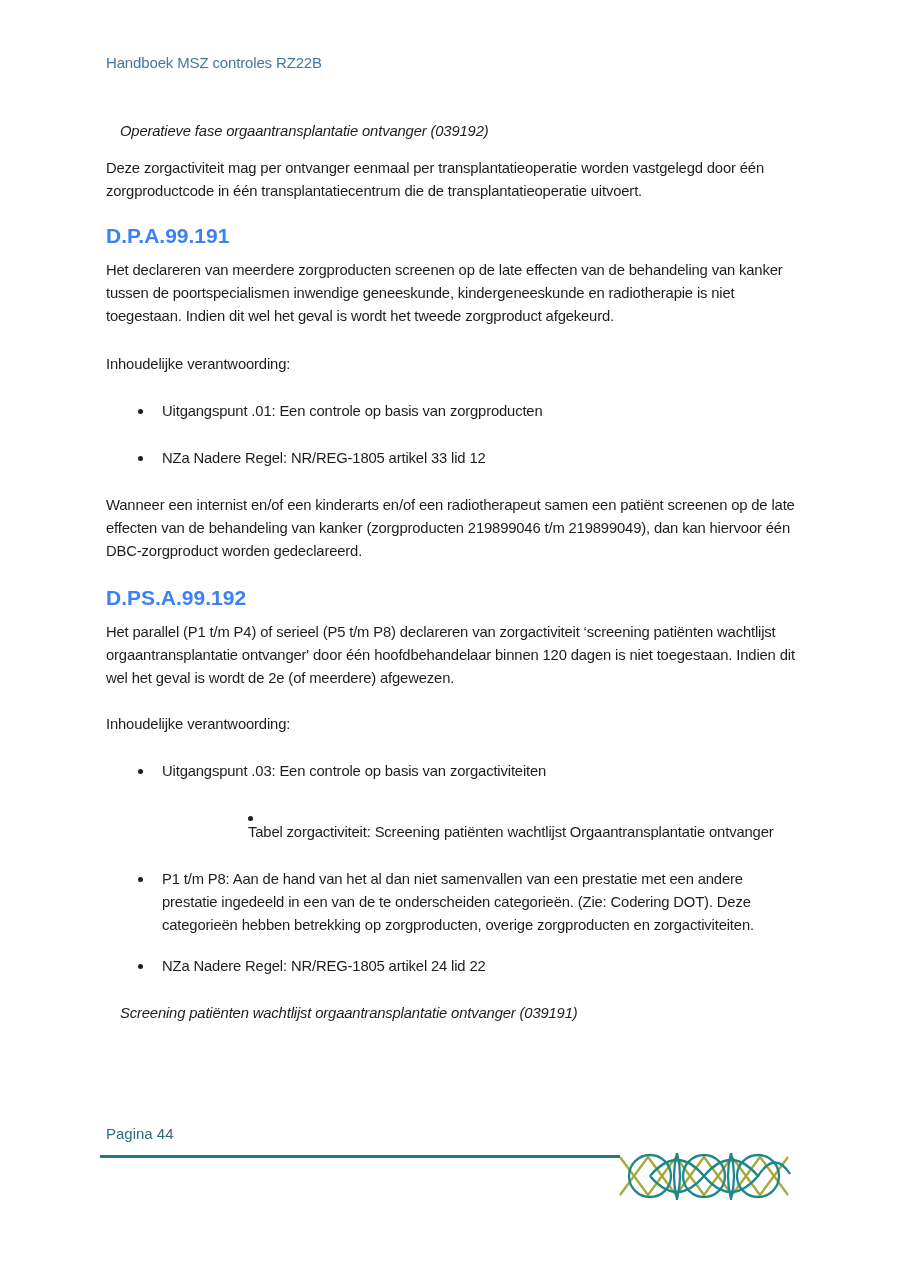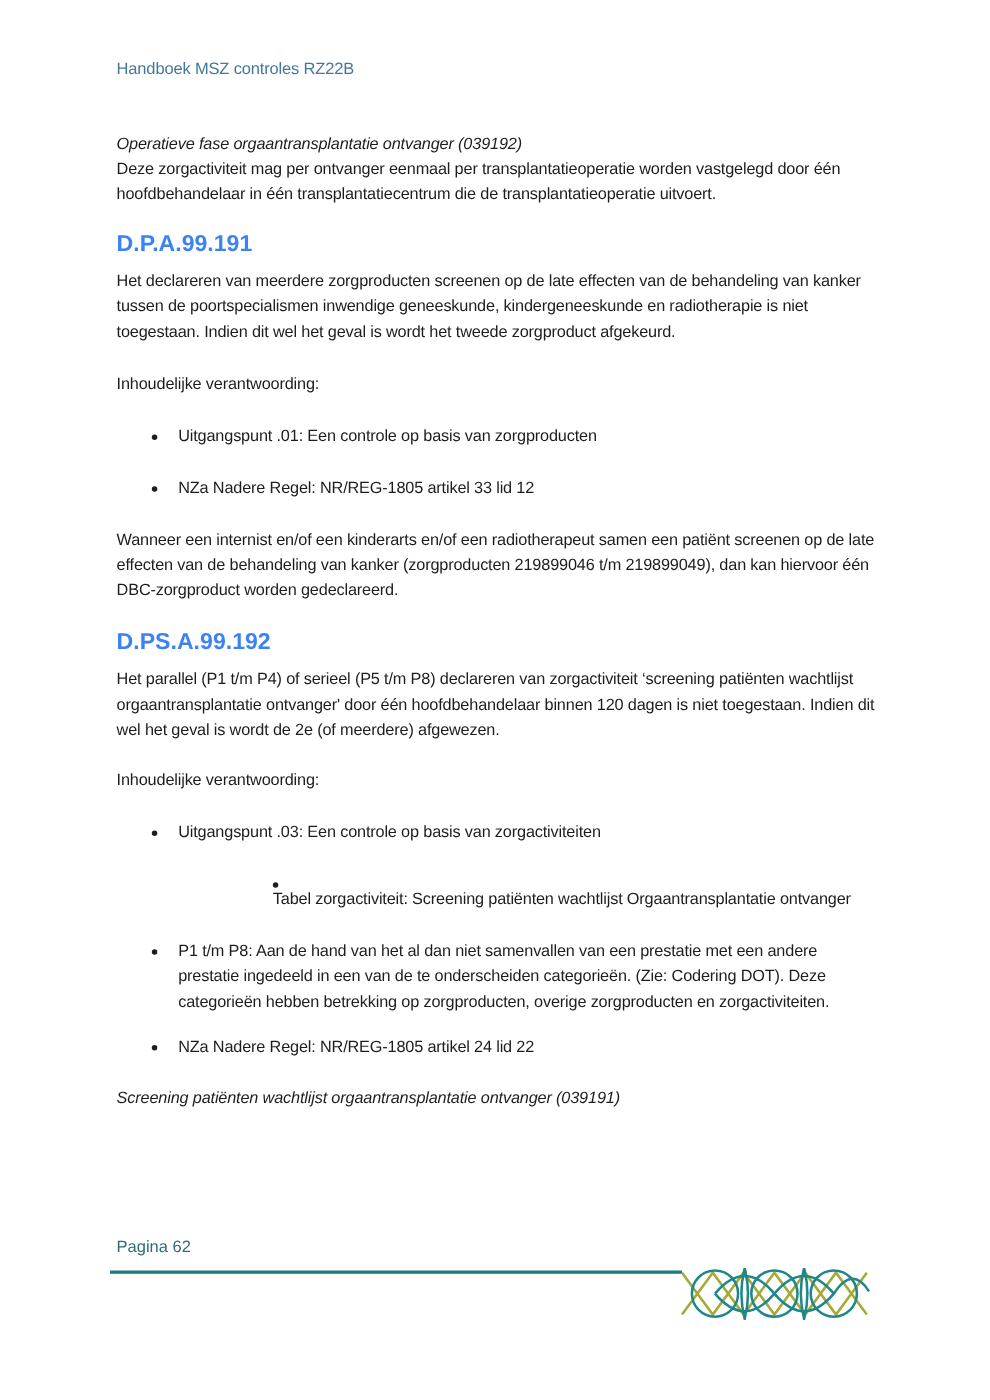--- a/index.html
+++ b/index.html
@@ -22,21 +22,21 @@
   .content{
     position:absolute;left:106px;top:0;width:690px;
     font-size:14.8px;line-height:23px;letter-spacing:-0.15px;
   }
   .doc-header{
     margin-top:54px;
     font-size:15px;line-height:18px;
     color:var(--header-text);
   }
   .intro{margin-top:48px;}
-  .italic-line{font-style:italic;margin:0;}
+  .italic-line{font-style:italic;margin:14px;}
   .body-text{margin:0;}
   .heading{
     margin:0;margin-top:20px;
     font-size:21px;line-height:26px;font-weight:bold;color:#3b82f6;
     letter-spacing:0;
   }
   .mt10{margin-top:10px;}
   .mt22{margin-top:22px;}
   .mt23{margin-top:23px;}
   .mt24{margin-top:24px;}
@@ -80,21 +80,21 @@
 </head>
 <body>
 
 <div class="page">
   <div class="content">
 
     <div class="doc-header">Handboek MSZ controles RZ22B</div>
 
     <div class="intro">
       <p class="italic-line">Operatieve fase orgaantransplantatie ontvanger (039192)</p>
-      <p class="body-text">Deze zorgactiviteit mag per ontvanger eenmaal per transplantatieoperatie worden vastgelegd door één hoofdbehandelaar in één transplantatiecentrum die de transplantatieoperatie uitvoert.</p>
+      <p class="body-text">Deze zorgactiviteit mag per ontvanger eenmaal per transplantatieoperatie worden vastgelegd door één zorgproductcode in één transplantatiecentrum die de transplantatieoperatie uitvoert.</p>
     </div>
 
     <h1 class="heading">D.P.A.99.191</h1>
     <p class="body-text mt10">Het declareren van meerdere zorgproducten screenen op de late effecten van de behandeling van kanker tussen de poortspecialismen inwendige geneeskunde, kindergeneeskunde en radiotherapie is niet toegestaan. Indien dit wel het geval is wordt het tweede zorgproduct afgekeurd.</p>
     <p class="body-text mt25">Inhoudelijke verantwoording:</p>
 
     <div class="bullet mt26">
       <span class="dot"></span>
       <span class="btxt">Uitgangspunt .01: Een controle op basis van zorgproducten</span>
     </div>
@@ -122,21 +122,21 @@
       <span class="btxt">P1 t/m P8: Aan de hand van het al dan niet samenvallen van een prestatie met een andere prestatie ingedeeld in een van de te onderscheiden categorieën. (Zie: Codering DOT). Deze categorieën hebben betrekking op zorgproducten, overige zorgproducten en zorgactiviteiten.</span>
     </div>
     <div class="bullet tight">
       <span class="dot"></span>
       <span class="btxt">NZa Nadere Regel: NR/REG-1805 artikel 24 lid 22</span>
     </div>
 
     <p class="italic-line mt24">Screening patiënten wachtlijst orgaantransplantatie ontvanger (039191)</p>
   </div>
 
-  <div class="footer-pagenum">Pagina 62</div>
+  <div class="footer-pagenum">Pagina 44</div>
   <div class="footer-rule"></div>
 
   <svg class="logo" viewBox="0 0 174 48" xmlns="http://www.w3.org/2000/svg">
     <g class="olive">
       <polyline points="2,5 30,43 58,5 86,43 114,5 142,43 170,5"></polyline>
       <polyline points="2,43 30,5 58,43 86,5 114,43 142,5 170,43"></polyline>
     </g>
     <g class="teal">
       <circle cx="32" cy="24" r="21"></circle>
       <circle cx="86" cy="24" r="21"></circle>

